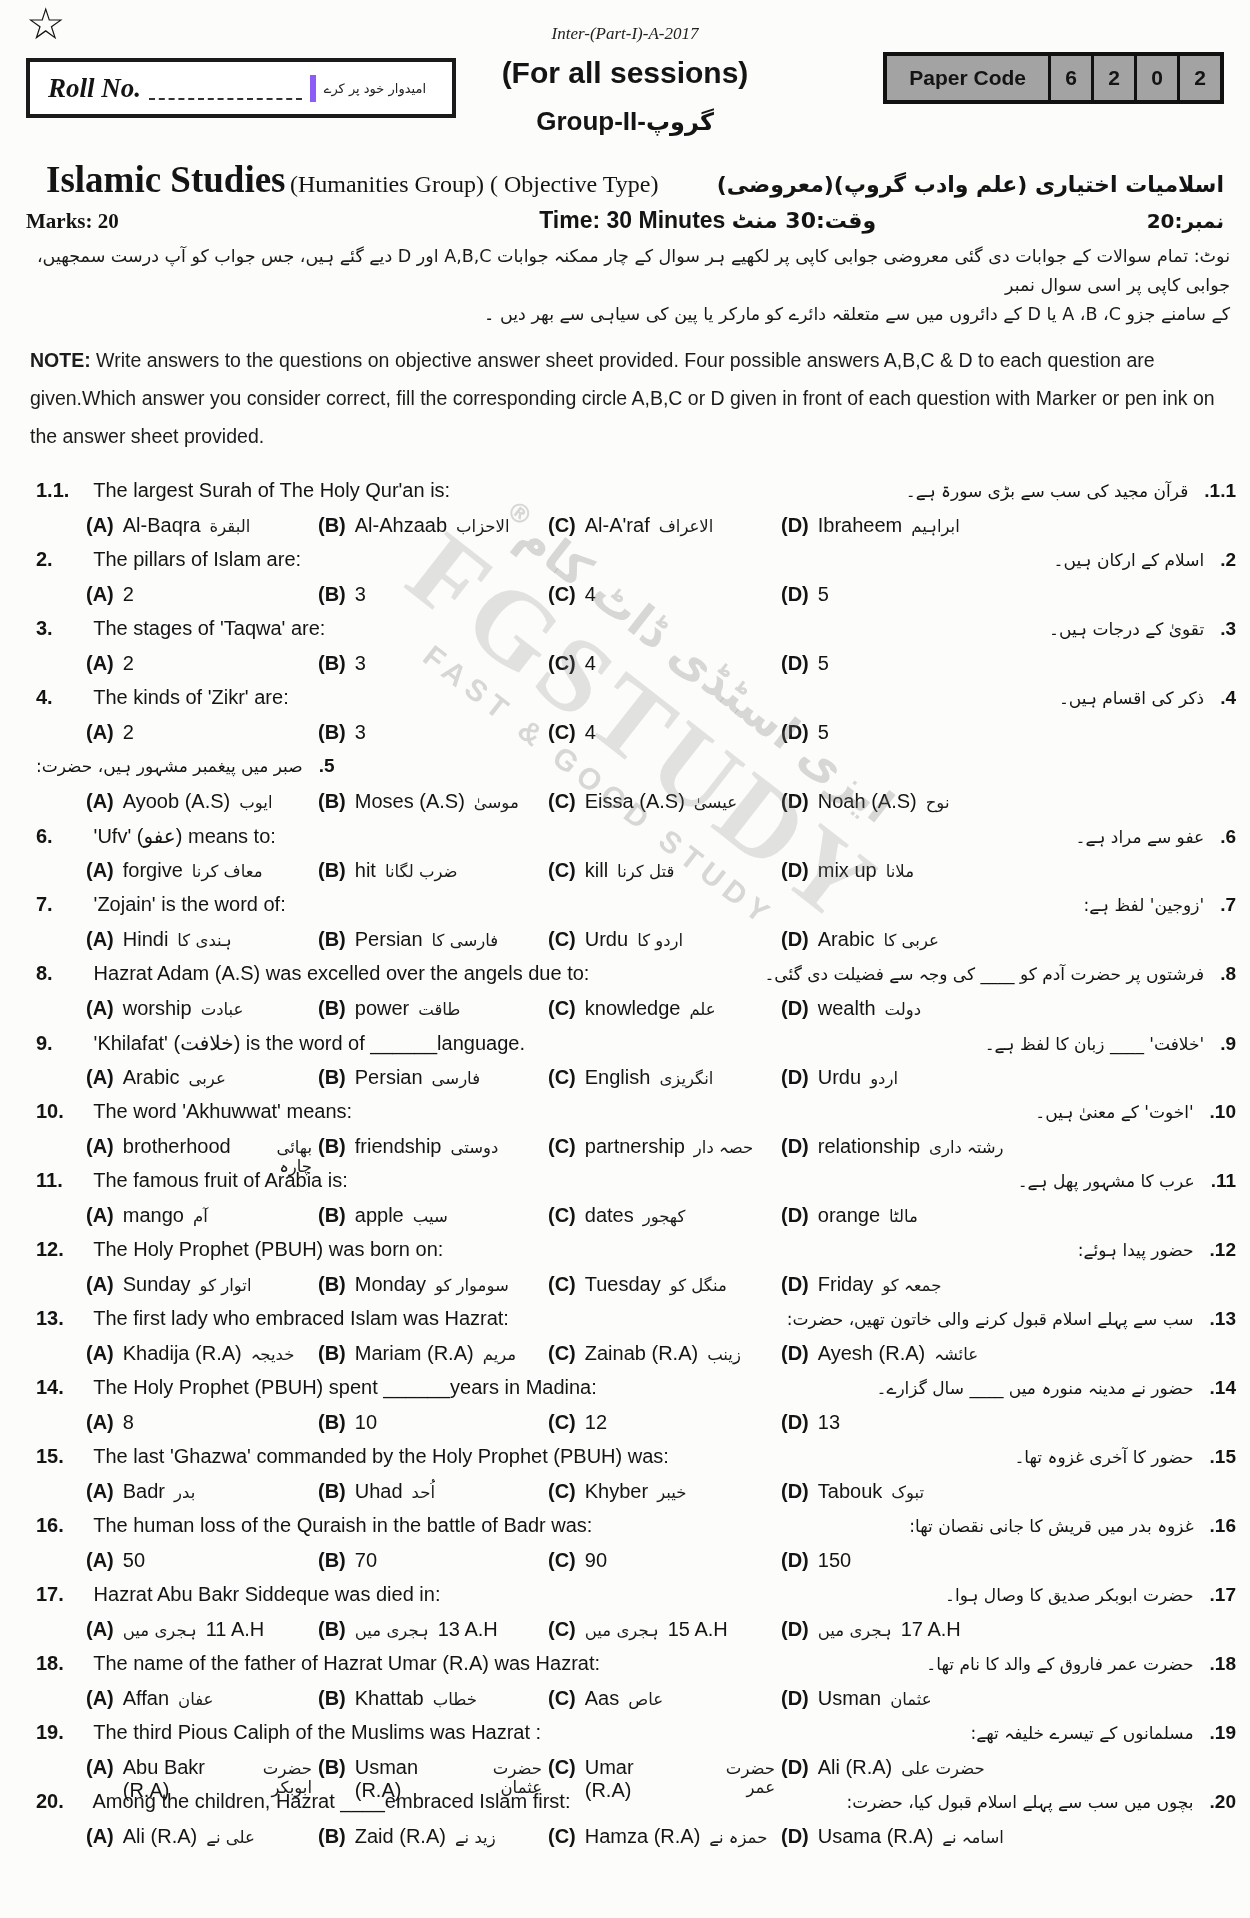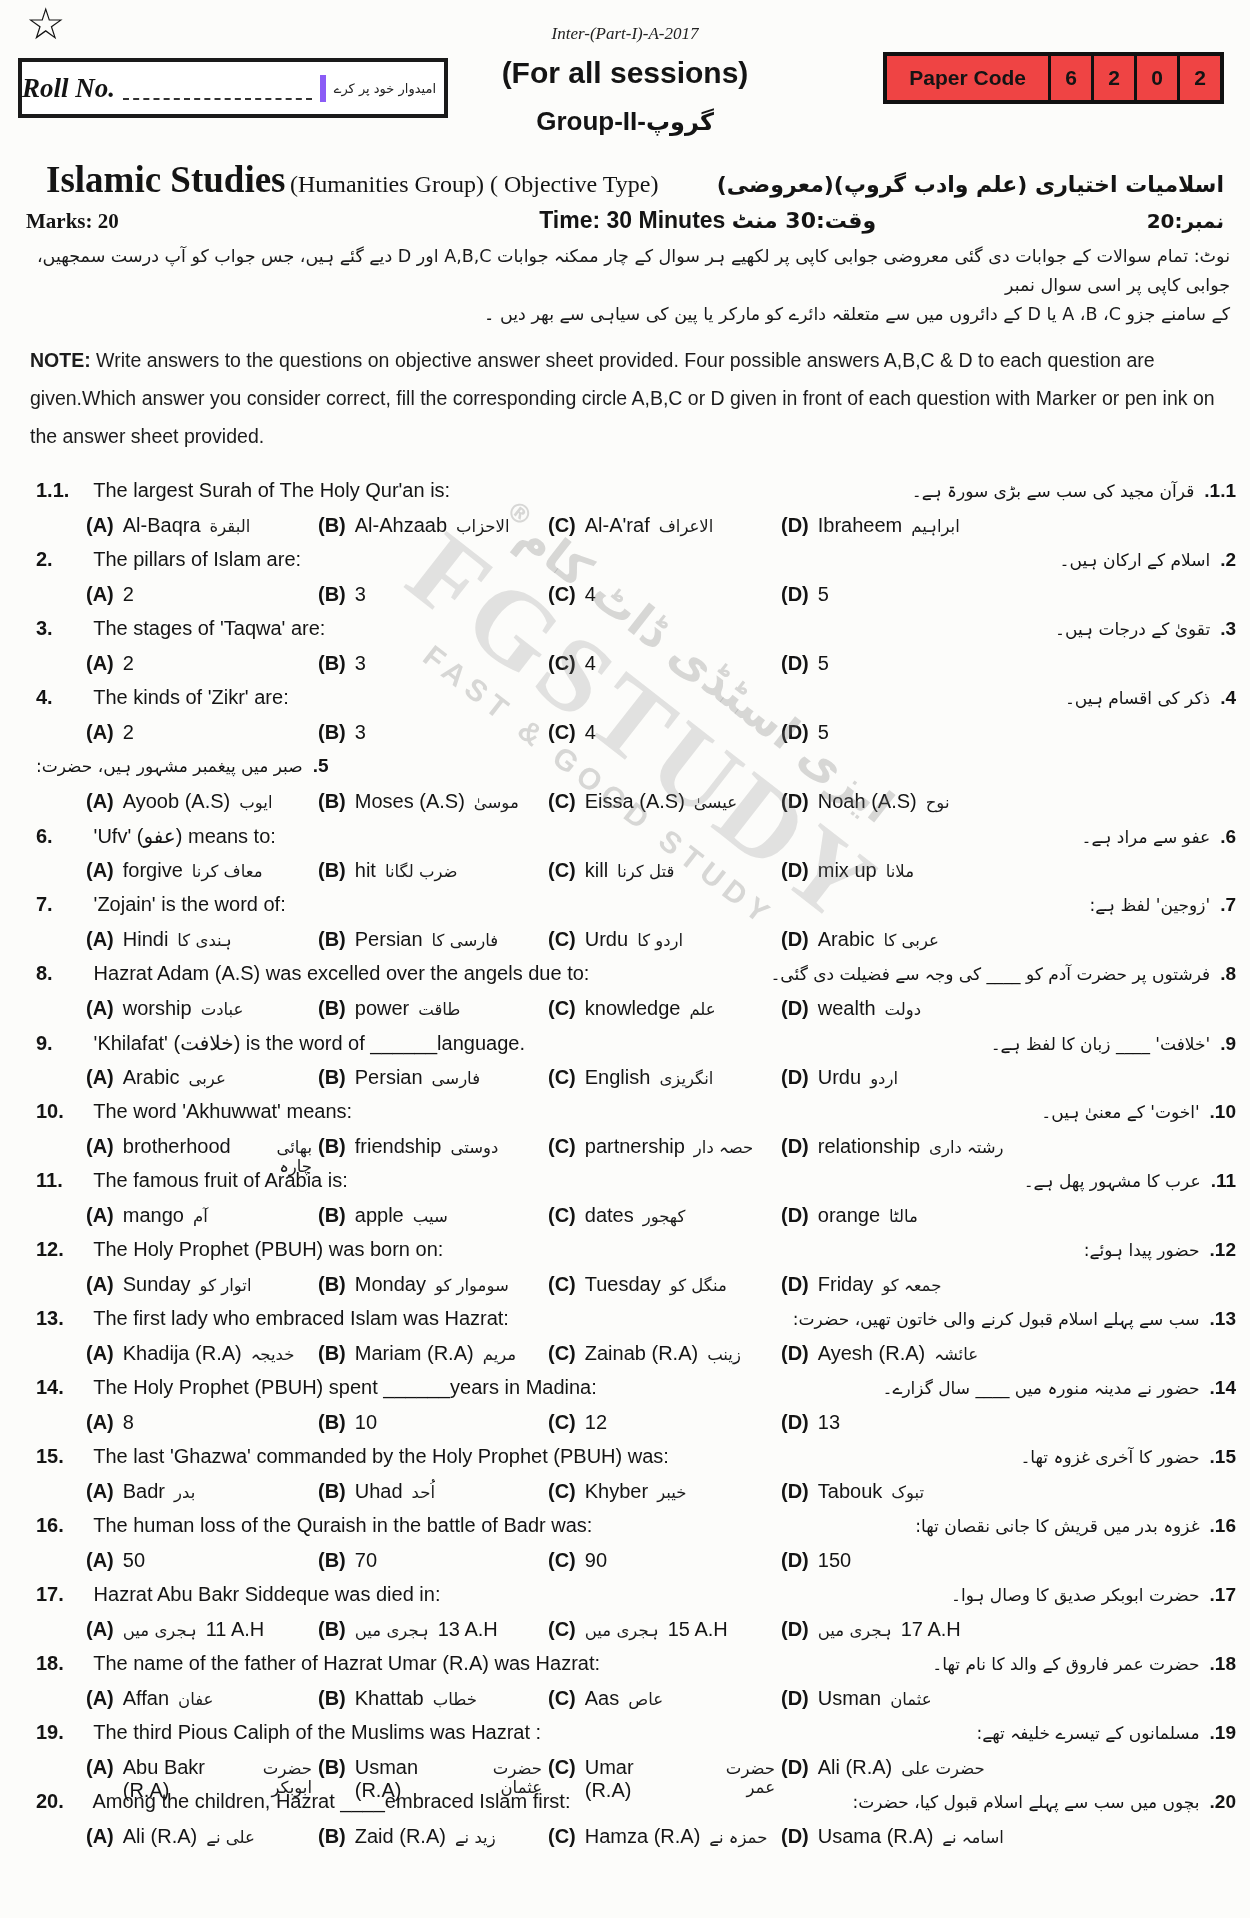--- a/index.html
+++ b/index.html
@@ -6,27 +6,27 @@
   .page{position:relative;width:1250px;height:1918px;margin:0 auto;background:#fcfcfa;
         font-family:"Liberation Sans",sans-serif;color:#141414;overflow:hidden;}
   .ur{font-family:"DejaVu Sans",sans-serif;direction:rtl;unicode-bidi:isolate;}
 
   
   .star-top{position:absolute;top:2px;left:26px;font-size:44px;line-height:1;color:#111;}
   .doc-ref{padding-top:24px;text-align:center;font-family:"Liberation Serif",serif;
            font-style:italic;font-size:17px;color:#222;}
 
   .header{position:relative;height:112px;}
-  .rollno-box{position:absolute;left:18px;top:14px;width:430px;height:60px;border:4px solid #1a1a1a;
-              display:flex;align-items:center;padding:0 0;box-sizing:border-box;background:#fff;}
+  .rollno-box{position:absolute;left:26px;top:14px;width:430px;height:60px;border:4px solid #1a1a1a;
+              display:flex;align-items:center;padding:0 18px;box-sizing:border-box;background:#fff;}
   .rollno-label{font-family:"Liberation Serif",serif;font-weight:bold;font-style:italic;font-size:27px;white-space:nowrap;}
   .rollno-line{flex:1;height:22px;border-bottom:2px dashed #333;margin:0 8px;}
   .rollno-ur{font-size:13px;border-left:6px solid #8b5cf6;padding:6px 8px;color:#222;white-space:nowrap;}
   .sessions{position:absolute;left:50%;transform:translateX(-50%);top:12px;font-size:30px;font-weight:bold;white-space:nowrap;}
-  .papercode{position:absolute;right:26px;top:8px;display:flex;border:4px solid #111;height:44px;background:#ef4444;}
+  .papercode{position:absolute;right:26px;top:8px;display:flex;border:4px solid #111;height:44px;background:#a3a3a3;}
   .pc-label{padding:0 22px;font-weight:bold;font-size:21px;display:flex;align-items:center;}
   .pc-digit{width:40px;border-left:3px solid #111;display:flex;align-items:center;justify-content:center;
             font-weight:bold;font-size:21px;}
   .group{position:absolute;left:50%;transform:translateX(-50%);top:62px;font-size:26px;font-weight:bold;white-space:nowrap;}
   .group .ur{font-size:24px;}
 
   .title-row{display:flex;justify-content:space-between;align-items:baseline;padding:2px 26px 0 26px;margin-left:20px;}
   .title-en{font-family:"Liberation Serif",serif;font-weight:bold;font-size:37px;}
   .title-sub{font-family:"Liberation Serif",serif;font-size:24px;font-weight:normal;}
   .title-ur{font-size:22px;font-weight:bold;padding-top:8px;}
@@ -44,21 +44,21 @@
 
   .note-en{padding:12px 30px 0 30px;font-size:19.5px;line-height:38px;color:#1c1c1c;}
   .note-label{font-weight:bold;}
 
   
   .questions{padding-top:16px;}
   .q{height:69px;}
   .q-head{display:flex;justify-content:space-between;align-items:baseline;padding:8px 14px 0 36px;height:26px;}
   .q-en{font-size:20px;}
   .q-num{font-weight:bold;display:inline-block;min-width:52px;}
-  .q-ur-wrap{display:flex;align-items:baseline;gap:10px;}
+  .q-ur-wrap{display:flex;align-items:baseline;gap:16px;}
   .q-ur-text{font-size:17px;}
   .q-ur-num{font-weight:bold;font-size:19px;}
   .q-opts{display:flex;align-items:baseline;padding:9px 8px 0 86px;height:26px;}
   .opt{display:flex;align-items:baseline;gap:9px;font-size:20px;box-sizing:border-box;padding-right:6px;}
   .opt-a{width:232px;}.opt-b{width:230px;}.opt-c{width:233px;}.opt-d{flex:1;}
   .opt-label{font-weight:bold;}
   .opt-ur,.opt-preur{font-size:16.5px;color:#1a1a1a;}
   .opt span:empty{display:none;}
 
   .footer{margin-top:14px;text-align:center;font-size:24px;font-weight:600;letter-spacing:1px;}

